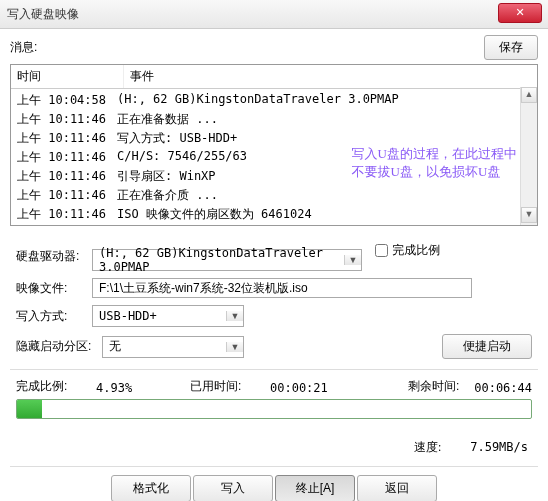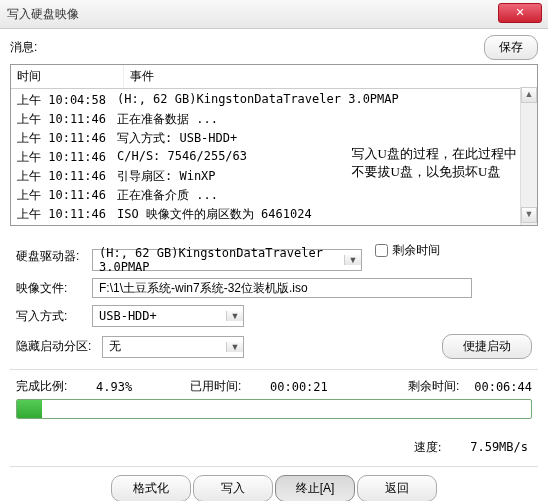--- a/index.html
+++ b/index.html
@@ -2,45 +2,45 @@
 <html><head>
 <meta charset="utf-8">
 <style>
 body{margin:0;font-family:"Microsoft YaHei","SimSun",sans-serif;font-size:12px;background:#fff;width:548px;height:501px;overflow:hidden}
 .titlebar{height:28px;background:linear-gradient(#f8f8f8,#e8e8e8);border-bottom:1px solid #ccc;display:flex;align-items:center;padding:0 4px 0 7px;position:relative}
 .titlebar .title{color:#333}
 .close-btn{position:absolute;right:6px;top:3px;width:42px;height:18px;background:linear-gradient(#e67,#c23);border:1px solid #a12;border-radius:3px;color:#fff;text-align:center;line-height:16px;font-size:11px;cursor:pointer}
 .content{padding:6px 10px 10px}
 .msg-row{display:flex;align-items:center;margin-bottom:4px}
 .msg-row .lbl{flex:1}
-.btn{background:linear-gradient(#fdfdfd,#e9e9e9);border:1px solid #aaa;border-radius:10px;padding:3px 14px;font-size:12px;cursor:pointer;font-family:inherit}
+.btn{background:linear-gradient(#fdfdfd,#e9e9e9);border:1px solid #aaa;border-radius:3px;padding:3px 14px;font-size:12px;cursor:pointer;font-family:inherit}
 .btn:active,.btn.active{background:linear-gradient(#d8d8d8,#eaeaea);border-color:#888}
 .logbox{border:1px solid #999;background:#fff;height:160px;position:relative;overflow:hidden}
 .loghead{display:flex;border-bottom:1px solid #ccc;background:#fff;font-size:12px}
 .loghead div{padding:3px 6px}
 .lh-time{width:100px;border-right:1px solid #eee}
 .lh-event{flex:1}
 .logbody{font-family:"SimSun",monospace;font-size:12px;padding:2px 0;position:relative;overflow-y:auto;height:135px}
 .logrow{display:flex;padding:1px 6px;white-space:pre}
 .lr-time{width:100px}
 .lr-event{flex:1}
-.annotation{position:absolute;right:20px;top:80px;color:#000000;font-family:"SimSun";font-size:13px;line-height:18px;pointer-events:none}
+.annotation{position:absolute;right:20px;top:80px;color:#8b5cf6;font-family:"SimSun";font-size:13px;line-height:18px;pointer-events:none}
 .scrollbar{position:absolute;right:0;top:22px;bottom:0;width:16px;background:#f0f0f0;border-left:1px solid #ddd}
 .sb-btn{height:16px;background:linear-gradient(#fdfdfd,#e4e4e4);border:1px solid #ccc;box-sizing:border-box;text-align:center;line-height:12px;font-size:9px;color:#666}
 .fields{margin:16px 6px 10px}
 .frow{display:flex;align-items:center;margin-bottom:7px}
 .frow .flbl{width:76px;text-align:left}
 .frow .fval{flex:1}
 .combo{display:inline-flex;align-items:center;border:1px solid #aaa;background:#fff;height:20px;font-size:12px}
 .combo .ctext{padding:0 6px;flex:1;font-family:"SimSun",monospace}
 .combo .carrow{width:16px;text-align:center;border-left:1px solid #ccc;background:linear-gradient(#fafafa,#e6e6e6);font-size:9px;color:#555}
 .chk{margin-left:10px;display:inline-flex;align-items:center;gap:4px}
 .chk input{margin:0}
 .txtin{border:1px solid #aaa;height:20px;padding:0 6px;font-size:12px;font-family:Liberation Sans, sans-serif;width:380px;box-sizing:border-box}
-.statrow{display:flex;align-items:center;margin:6px 6px 4px;gap:4px}
+.statrow{display:flex;align-items:flex-end;margin:6px 6px 4px;gap:4px}
 .statrow .sl{width:76px}
 .statrow .sv{width:90px;font-family:monospace}
 .progress{margin:4px 6px;height:18px;border:1px solid #7a7;background:#fff;position:relative;border-radius:2px;overflow:hidden}
 .progress .bar{height:100%;background:linear-gradient(#5c5,#3a3);width:4.93%}
 .speedrow{text-align:right;margin:20px 10px 10px;font-family:monospace}
 .speedrow .sl2{font-family:"Microsoft YaHei"}
 .btnrow{display:flex;justify-content:center;gap:2px;margin-top:8px}
 .btnrow .btn{width:80px;padding:4px 0}
 hr{border:none;border-top:1px solid #ddd;margin:8px 0}
 </style>
@@ -87,21 +87,21 @@
   <div class="fields">
     <div class="frow">
       <span class="flbl">硬盘驱动器:</span>
       <span class="fval">
         <span class="combo" style="width:268px">
           <span class="ctext">(H:, 62 GB)KingstonDataTraveler 3.0PMAP</span>
           <span class="carrow">▼</span>
         </span>
         <label class="chk">
           <input type="checkbox" style="">
-            <span>剩余时间</span>
+            <span>完成比例</span>
         </label>
       </span>
     </div>
     <div class="frow">
       <span class="flbl">映像文件:</span>
       <input class="txtin" value="F:\1\土豆系统-win7系统-32位装机版.iso" style="">
     </div>
     <div class="frow">
       <span class="flbl">写入方式:</span>
       <span class="combo" style="width:150px">

